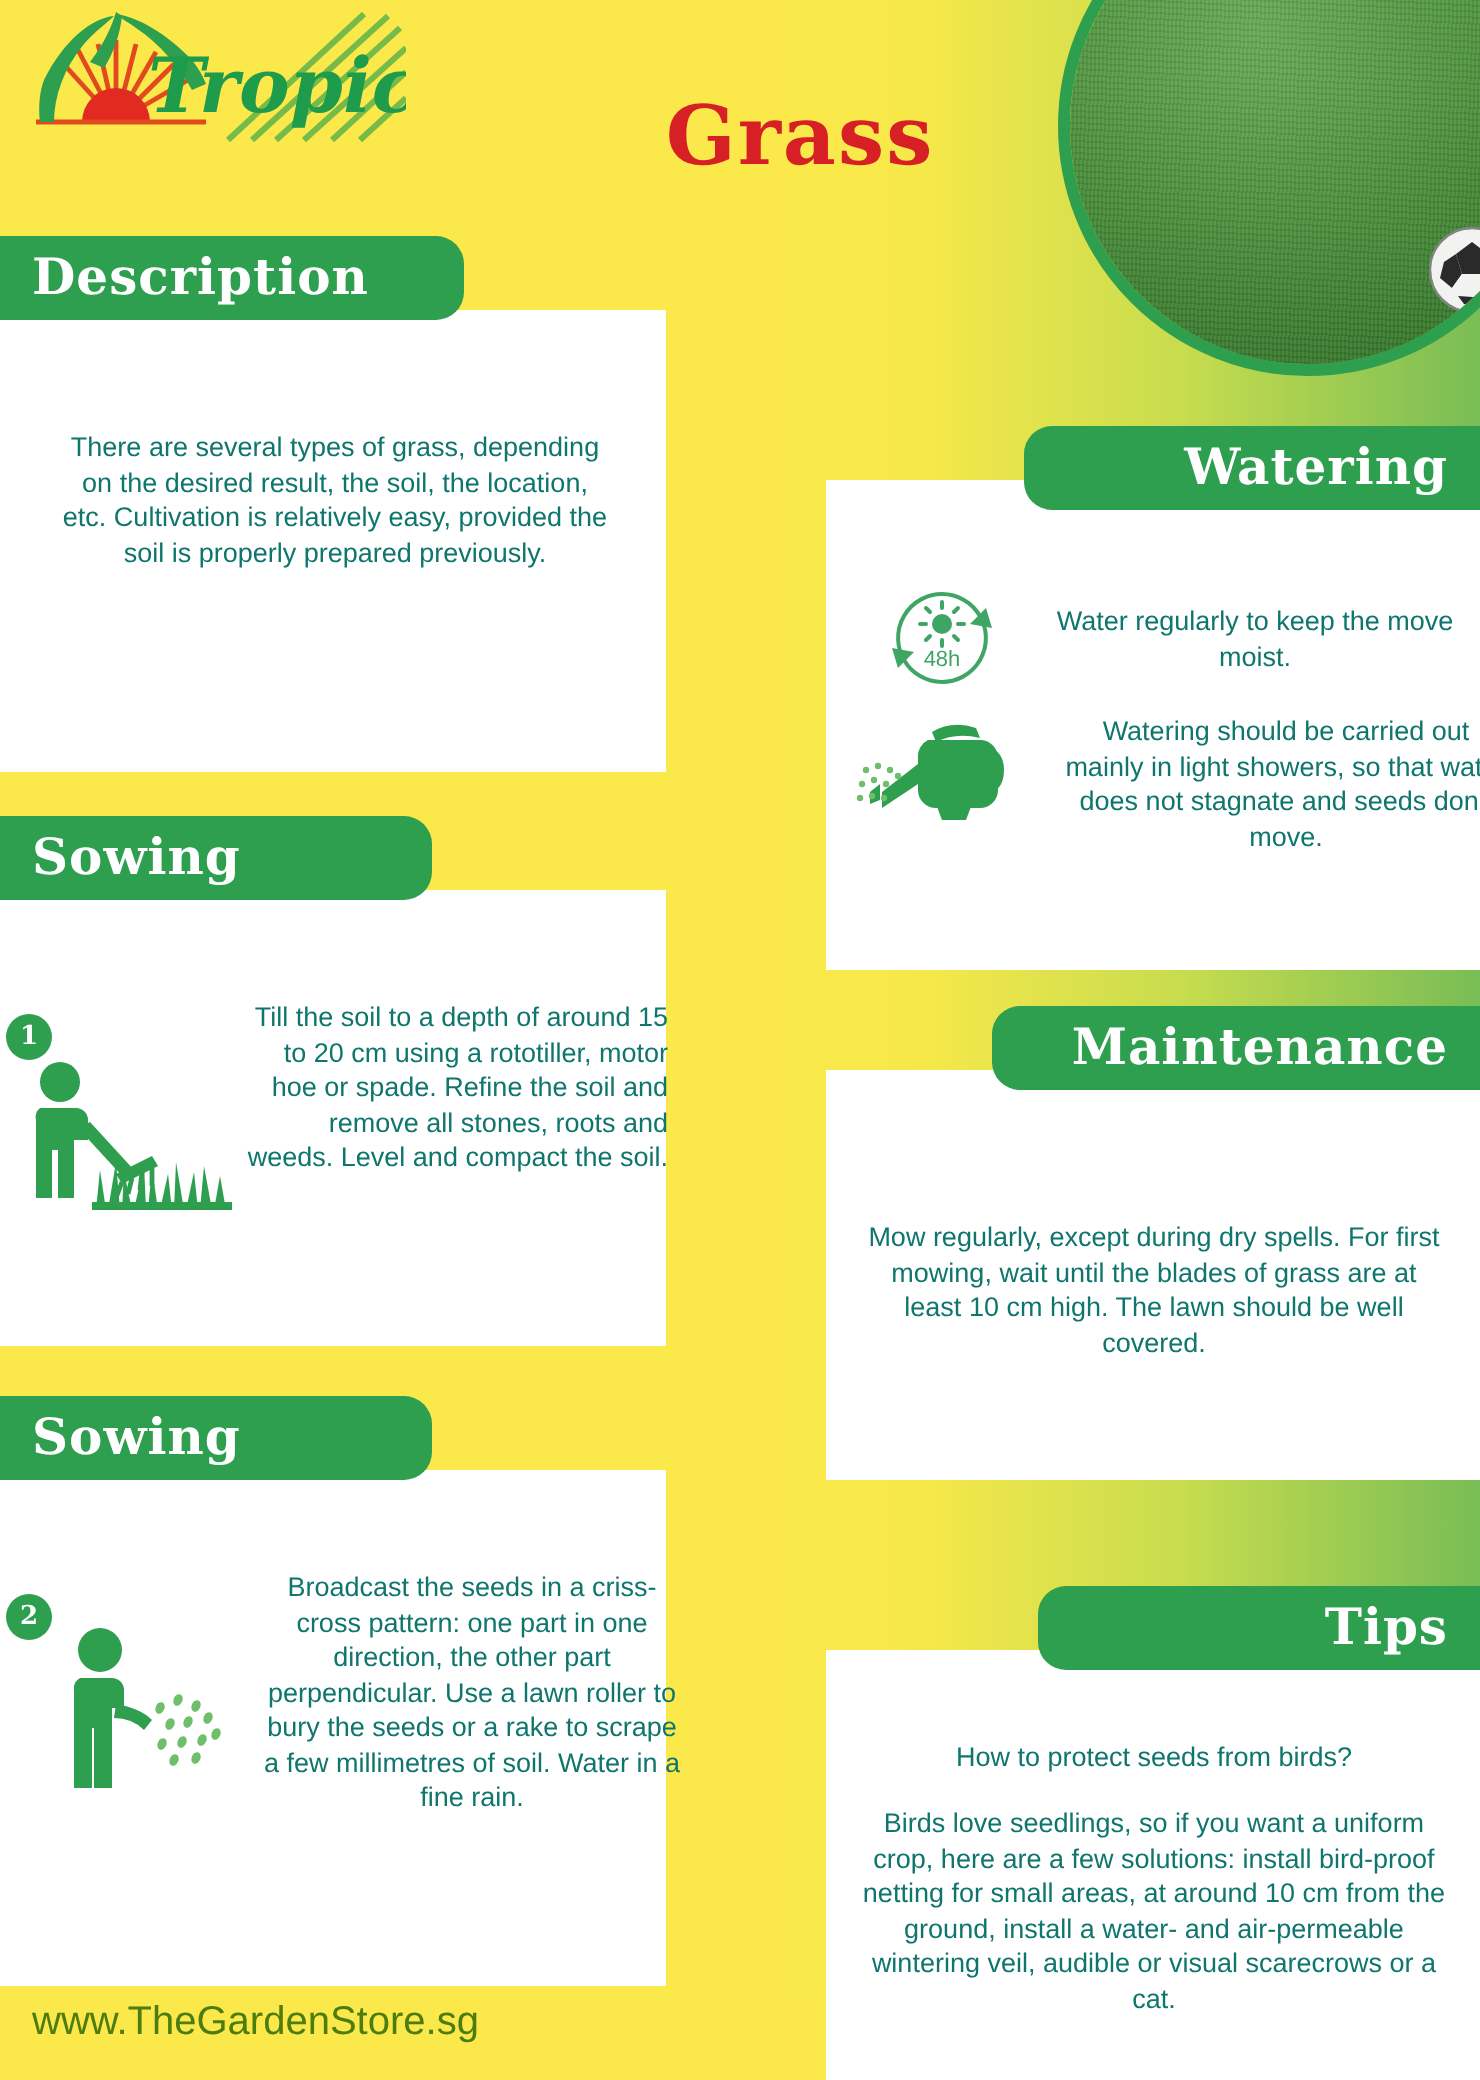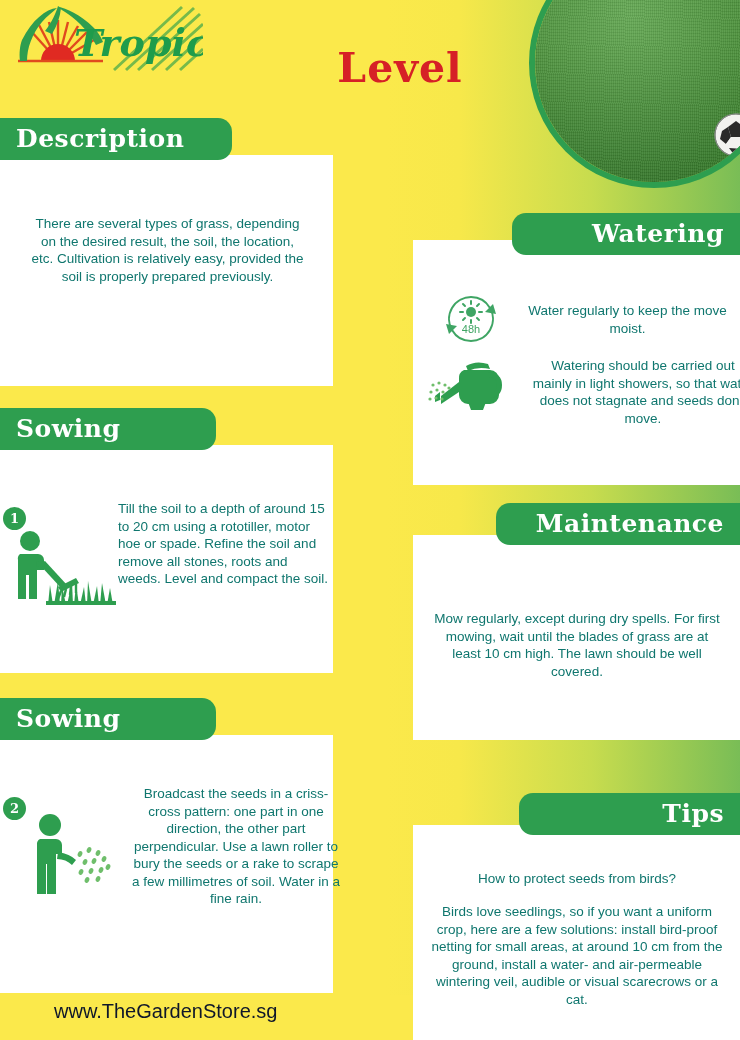--- a/index.html
+++ b/index.html
@@ -103,21 +103,21 @@
   
   .copy{
     position:absolute;
     font-family:"Liberation Sans", sans-serif;
     font-size:13.5px;
     line-height:17.5px;
     color:#0f766e;
     text-align:center;
   }
   .c-desc{left:30px;top:215px;width:275px;}
-  .c-sow1{left:118px;top:500px;width:216px;text-align:left;}
+  .c-sow1{left:118px;top:500px;width:216px;text-align:right;}
   .c-sow2{left:128px;top:785px;width:216px;}
   .c-water1{left:520px;top:302px;width:215px;}
   .c-water2{left:516px;top:357px;width:222px;margin-left:16px;}
   .c-maint{left:432px;top:610px;width:290px;}
   .c-tips-q{left:432px;top:870px;width:290px;}
   .c-tips-b{left:428px;top:903px;width:298px;text-align:center;}
 
   
   .badge{
     position:absolute;width:23px;height:23px;border-radius:50%;
@@ -132,21 +132,21 @@
   .fig{position:absolute;}
   .fig-rake{left:6px;top:527px;width:112px;height:78px;}
   .fig-sow{left:30px;top:812px;width:105px;height:82px;}
   .fig-48h{left:440px;top:288px;width:62px;height:62px;}
   .fig-can{left:428px;top:352px;width:88px;height:62px;}
 
   
   .footer{
     position:absolute;left:16px;top:1000px;
     font-family:"Liberation Sans", sans-serif;
-    font-size:20px;color:#0f172a;margin-left:38px;
+    font-size:20px;color:#4d7c0f;
   }
 </style>
 </head>
 <body>
 
 <div class="page">
 
   <div class="bg-grad"></div>
   <div class="bg-flat-bottom"></div>
 
@@ -183,21 +183,21 @@
         <path d="M50 3 C58 4 72 10 86 24 C90 28 93 33 95 38 L88 41 C82 30 72 18 60 10 C56 7 52 5 50 3 Z"></path>
         <path d="M50 2 C48 9 44 18 37 27 L44 30 C49 22 52 13 53 4 Z"></path>
       </g>
 
       <g fill="#1F9C4B" font-family="DejaVu Serif, serif" font-style="italic" font-weight="bold">
         <text x="66" y="52" font-size="38">Tropica</text>
       </g>
     </svg>
   </div>
 
-  <div class="main-title">Level</div>
+  <div class="main-title">Grass</div>
 
   <div class="hero">
     <div class="turf"></div>
     <svg class="ball" viewBox="0 0 46 46">
       <circle cx="23" cy="23" r="21" fill="#F2F2F0" stroke="#9AA09A" stroke-width="1"></circle>
       <polygon points="23,9 31,15 28,25 18,25 15,15" fill="#2A2A2A"></polygon>
       <polygon points="9,19 15,15 18,25 13,32 7,27" fill="#2A2A2A"></polygon>
       <polygon points="37,19 39,27 33,32 28,25 31,15" fill="#2A2A2A"></polygon>
       <polygon points="16,36 13,32 18,25 28,25 33,32 30,37" fill="#F2F2F0"></polygon>
       <polygon points="19,40 16,36 30,37 27,41" fill="#2A2A2A"></polygon>

